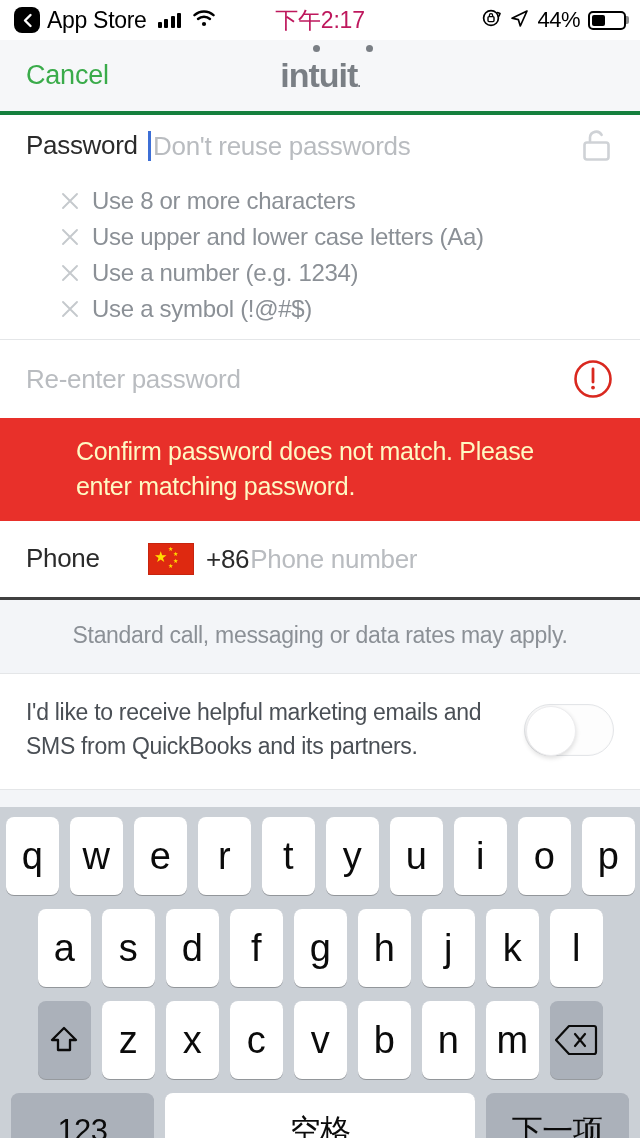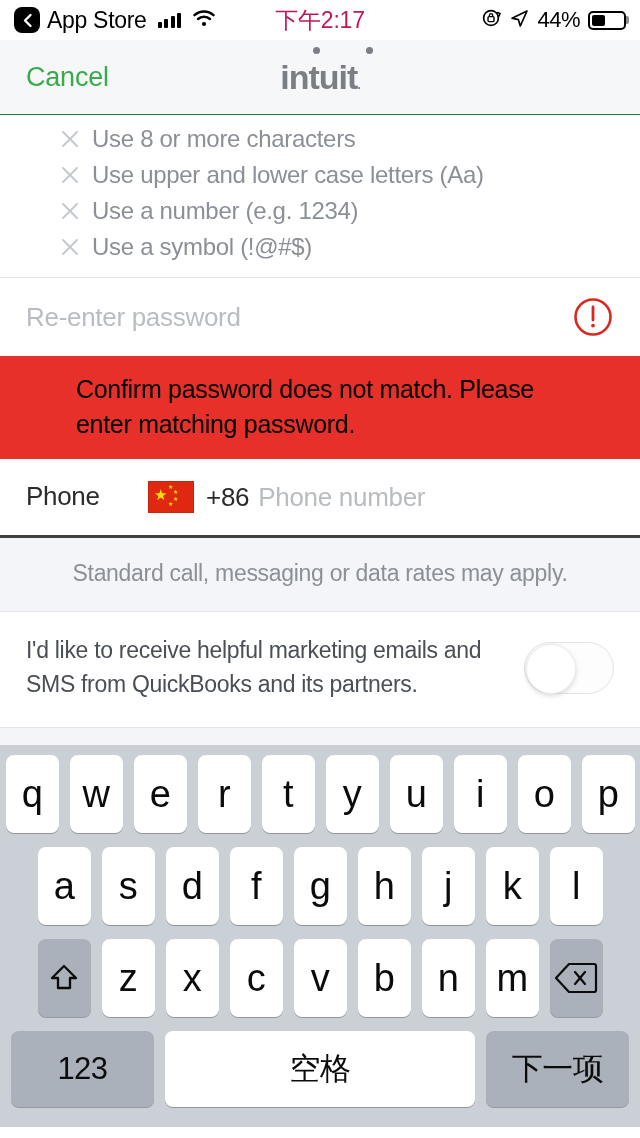--- a/index.html
+++ b/index.html
@@ -50,21 +50,21 @@
   .batt-fill { height: 100%; background: #000; border-radius: 2px; }
   .batt-cap {
     position:absolute; right: -5px; top: 50%; transform: translateY(-50%);
     width: 3px; height: 8px; background: #000; border-radius: 0 2px 2px 0; opacity:.45;
   }
 
   
   .navbar {
     height: 75px; width: 100%; background: #f6f7f9;
     display: flex; align-items: center; position: relative;
-    border-bottom: 1px solid #15803d;
+    border-bottom: 4px solid #15803d;
   }
   .nav-cancel {
     font-size: 27px; color: #3aab4a; padding-left: 26px; letter-spacing: -0.2px;
     background: none; border: none; font-family: inherit; cursor: pointer;
   }
   .nav-logo {
     position: absolute; left:0; right:0; text-align:center;
     font-size: 34px; font-weight: 700; color: #7a7f85;
     letter-spacing: -1px; pointer-events:none;
   }
@@ -108,40 +108,40 @@
   .err-tri {
     position: absolute; left: 50%; transform: translateX(-50%);
     bottom: -36px;
     width: 0; height: 0;
     border-left: 17px solid transparent;
     border-right: 17px solid transparent;
     border-bottom: 17px solid #e8302a;
   }
 
   .error-banner {
-    background: #e8302a; color: #000000;
+    background: #e8302a; color: #fef9c3;
     padding: 16px 76px 18px 76px;
     font-size: 25px; line-height: 1.38; letter-spacing: -0.3px;
   }
 
   
   .phone-row { min-height: 76px; }
   .flag {
     width: 46px; height: 32px; flex: 0 0 46px; margin-right: 12px;
     background: #de2910; position: relative; border: 1px solid rgba(0,0,0,.1);
   }
   .flag .big-star {
     position:absolute; left:5px; top:5px; color:#ffde00; font-size:15px; line-height:1;
   }
   .flag .s { position:absolute; color:#ffde00; font-size:6px; line-height:1; }
   .flag .s1 { left:19px; top:2px; }
   .flag .s2 { left:24px; top:7px; }
   .flag .s3 { left:24px; top:14px; }
   .flag .s4 { left:19px; top:19px; }
-  .ccode { font-size: 26px; color: #2b2b2b; margin-right: 9px; letter-spacing:-0.3px;}
+  .ccode { font-size: 26px; color: #2b2b2b; margin-right: 1px; letter-spacing:-0.3px;}
 
   
   .rates {
     background: #f3f5f8; text-align: center; padding: 22px 10px 24px;
     font-size: 23px; color: #8b9096; letter-spacing: -0.3px;
     border-top: 3px solid #404040; border-bottom: 1px solid #e4e6e8;
   }
 
   
   .marketing {
@@ -248,20 +248,33 @@
 
   <div class="navbar">
     <button class="nav-cancel">Cancel</button>
     <div class="nav-logo">
       <span class="dotwrap">in<span class="tdot" style="left:33px"></span>tu<span class="tdot" style="left:86px"></span>it</span><span class="reg">.</span>
     </div>
   </div>
 
   <div class="form">
 
+    <div class="field-row">
+      <div class="field-label">Password</div>
+      <div class="field-input-wrap">
+        <span class="caret"></span>
+        <span class="placeholder">Don't reuse passwords</span>
+      </div>
+      <div class="field-icon">
+        <svg width="36" height="38" viewBox="0 0 36 38">
+          <path d="M12 15 V10.5 a6.2 6.2 0 0 1 11.6 -2.6" stroke="#cfd2d6" stroke-width="2.6" fill="none" stroke-linecap="round"></path>
+          <rect x="6.5" y="15.5" width="24" height="17" rx="2.5" stroke="#cfd2d6" stroke-width="2.6" fill="none"></rect>
+        </svg>
+      </div>
+    </div>
 
     <div class="rules">
       <div class="rule">
         <span class="rule-x">
           <svg width="20" height="20" viewBox="0 0 20 20">
               <path d="M3 3 L17 17 M17 3 L3 17" stroke="#c5c9cd" stroke-width="1.9" stroke-linecap="round"></path>
             </svg>
         </span>
         <span class="rule-text">Use 8 or more characters</span>
       </div>

